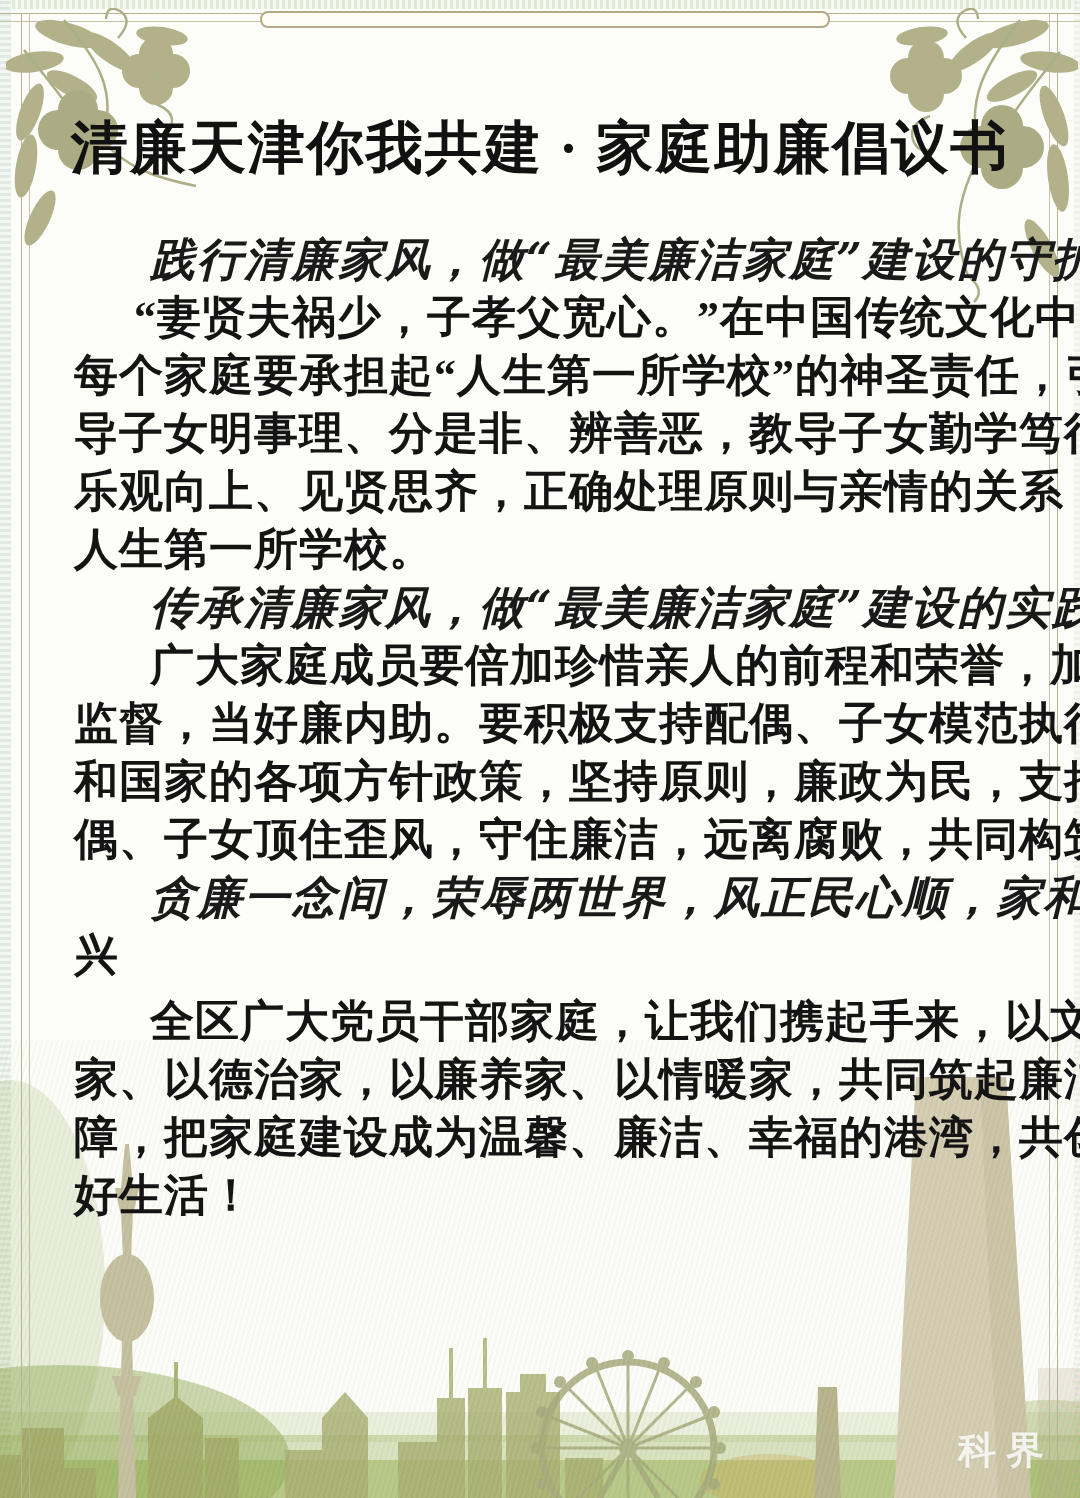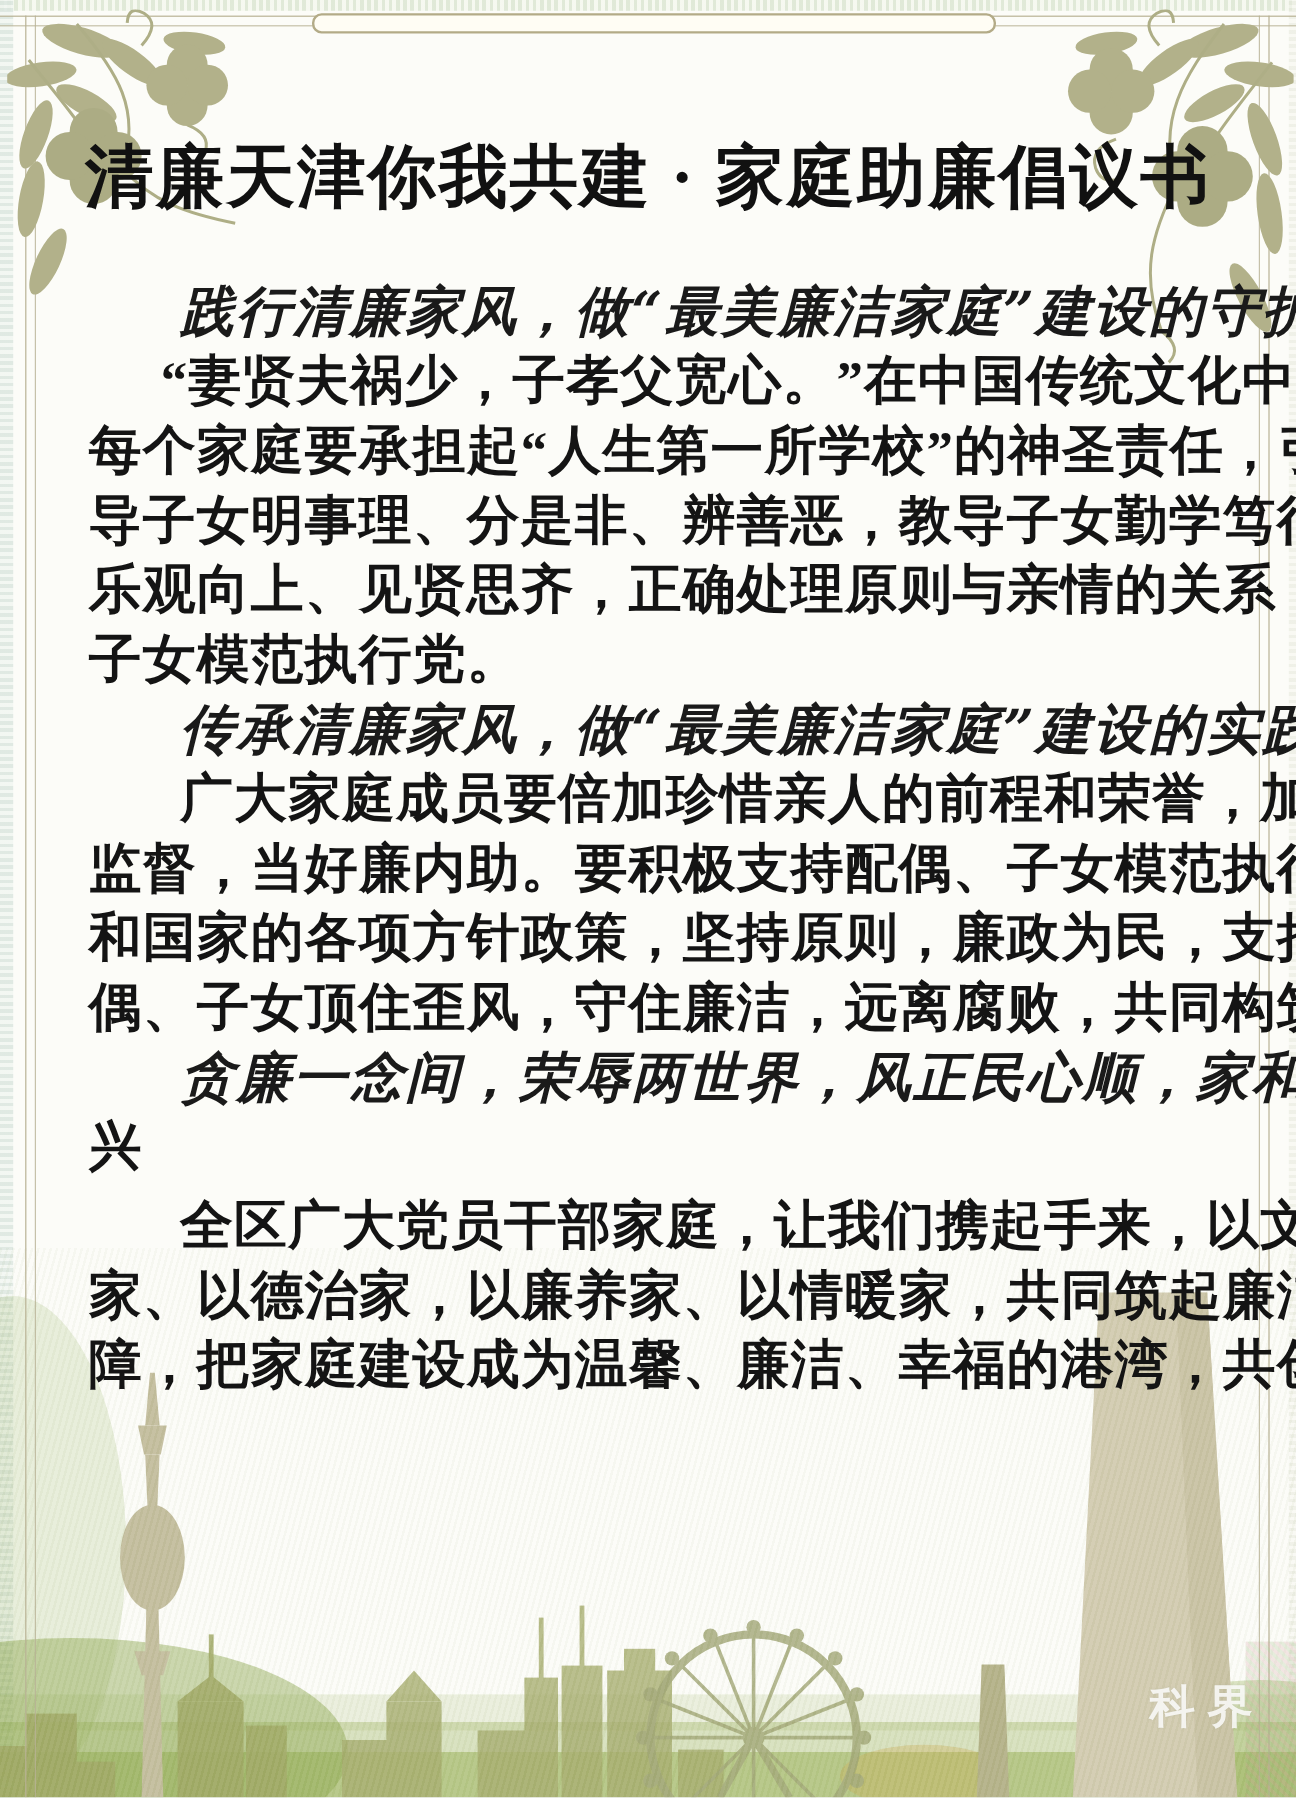--- a/index.html
+++ b/index.html
@@ -45,21 +45,21 @@
     font-family:"DejaVu Serif",serif;letter-spacing:2px;}
   .line.indent{padding-left:76px;}
   .line.indent-sm{padding-left:60px;}
   .line.gap{margin-top:8px;}
   
   .skyline{position:absolute;left:0;bottom:0;width:1080px;height:458px;z-index:1;}
   .skyline-texture{position:absolute;left:0;bottom:0;width:1080px;height:458px;z-index:1;
     background:repeating-linear-gradient(105deg,rgba(130,150,90,.05) 0 2px,rgba(255,255,255,.06) 2px 5px);
     pointer-events:none;}
   
-  .watermark{position:absolute;right:26px;bottom:50px;z-index:5;
+  .watermark{position:absolute;right:26px;bottom:22px;z-index:5;
     font-size:38px;font-weight:700;color:rgba(255,255,255,.82);
     letter-spacing:10px;text-shadow:0 0 2px rgba(170,170,150,.4);}
 </style>
 </head>
 <body>
 
 <div class="page">
 
   <div class="edge-top"></div>
   <div class="edge-left"></div>
@@ -227,29 +227,30 @@
   </svg>
 
   <div class="doc-title">清廉天津你我共建 · 家庭助廉倡议书</div>
 
   <div class="text-block">
     <div class="line script indent">践行清廉家风，做“最美廉洁家庭”建设的守护者</div>
     <div class="line indent-sm">“妻贤夫祸少，子孝父宽心。”在中国传统文化中，</div>
     <div class="line">每个家庭要承担起“人生第一所学校”的神圣责任，引</div>
     <div class="line">导子女明事理、分是非、辨善恶，教导子女勤学笃行、</div>
     <div class="line">乐观向上、见贤思齐，正确处理原则与亲情的关系，守</div>
-    <div class="line">子女模范执行党。</div>
+    <div class="line">人生第一所学校。</div>
     <div class="line script indent">传承清廉家风，做“最美廉洁家庭”建设的实践者</div>
     <div class="line indent">广大家庭成员要倍加珍惜亲人的前程和荣誉，加强</div>
     <div class="line">监督，当好廉内助。要积极支持配偶、子女模范执行党</div>
     <div class="line">和国家的各项方针政策，坚持原则，廉政为民，支持配</div>
     <div class="line">偶、子女顶住歪风，守住廉洁，远离腐败，共同构筑反</div>
     <div class="line script indent">贪廉一念间，荣辱两世界，风正民心顺，家和万事</div>
     <div class="line">兴</div>
     <div class="line indent gap">全区广大党员干部家庭，让我们携起手来，以文立</div>
     <div class="line">家、以德治家，以廉养家、以情暖家，共同筑起廉洁屏</div>
     <div class="line">障，把家庭建设成为温馨、廉洁、幸福的港湾，共创美</div>
+    <div class="line">好生活！</div>
   </div>
 
   <div class="edge-weave"></div>
   <div class="watermark">科界</div>
 
 </div>
 
 </body></html>

